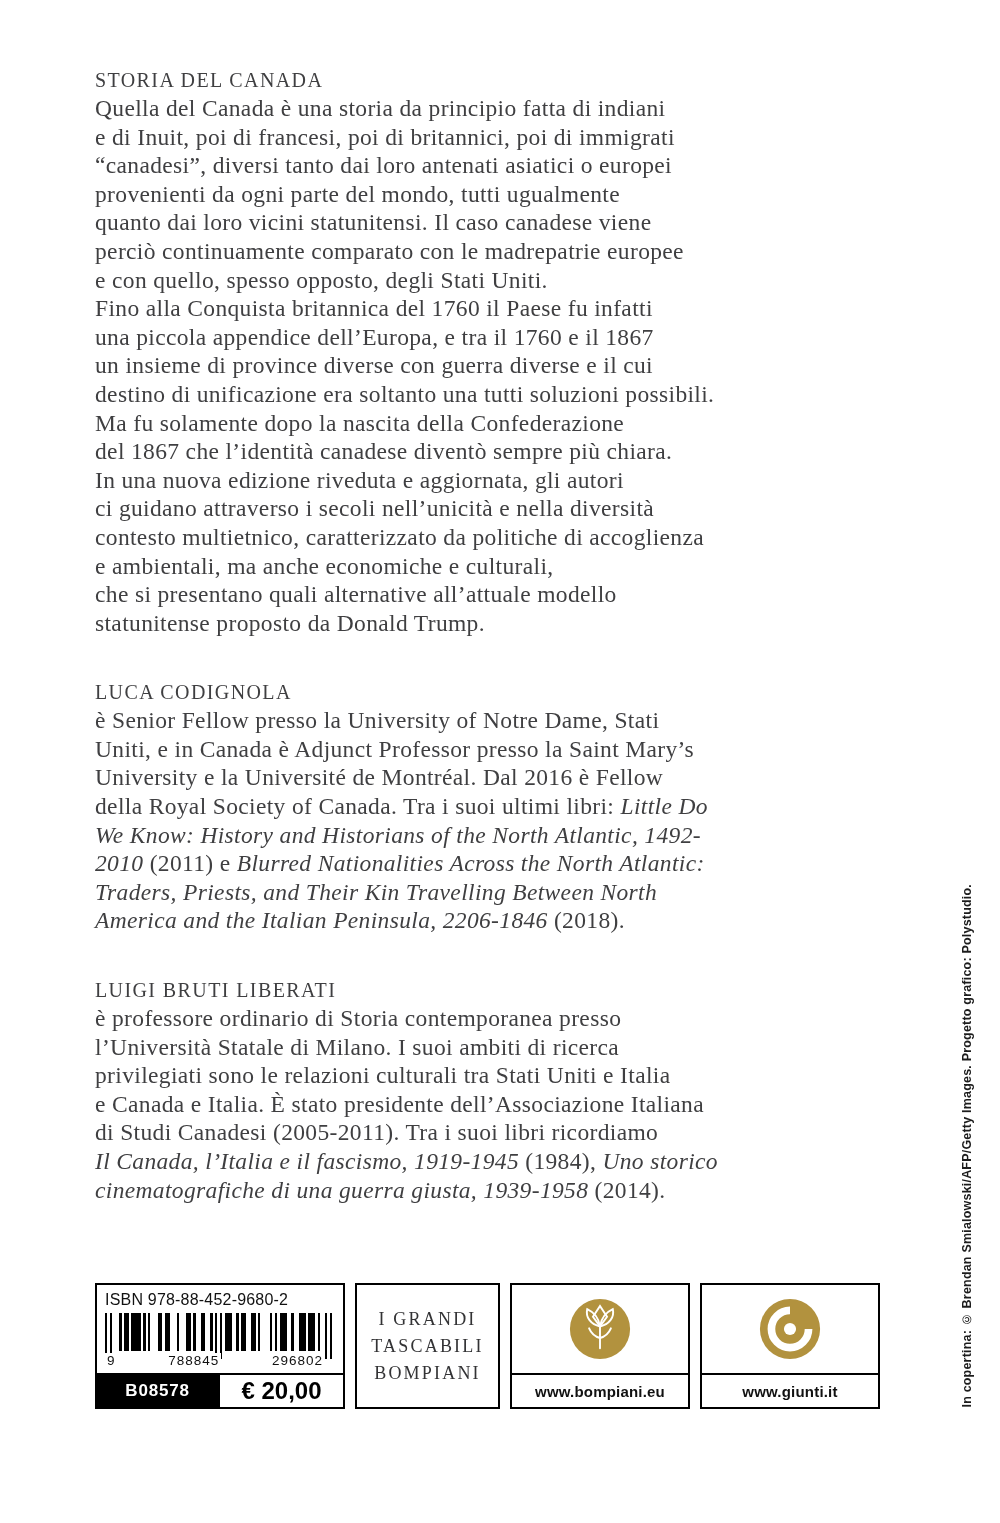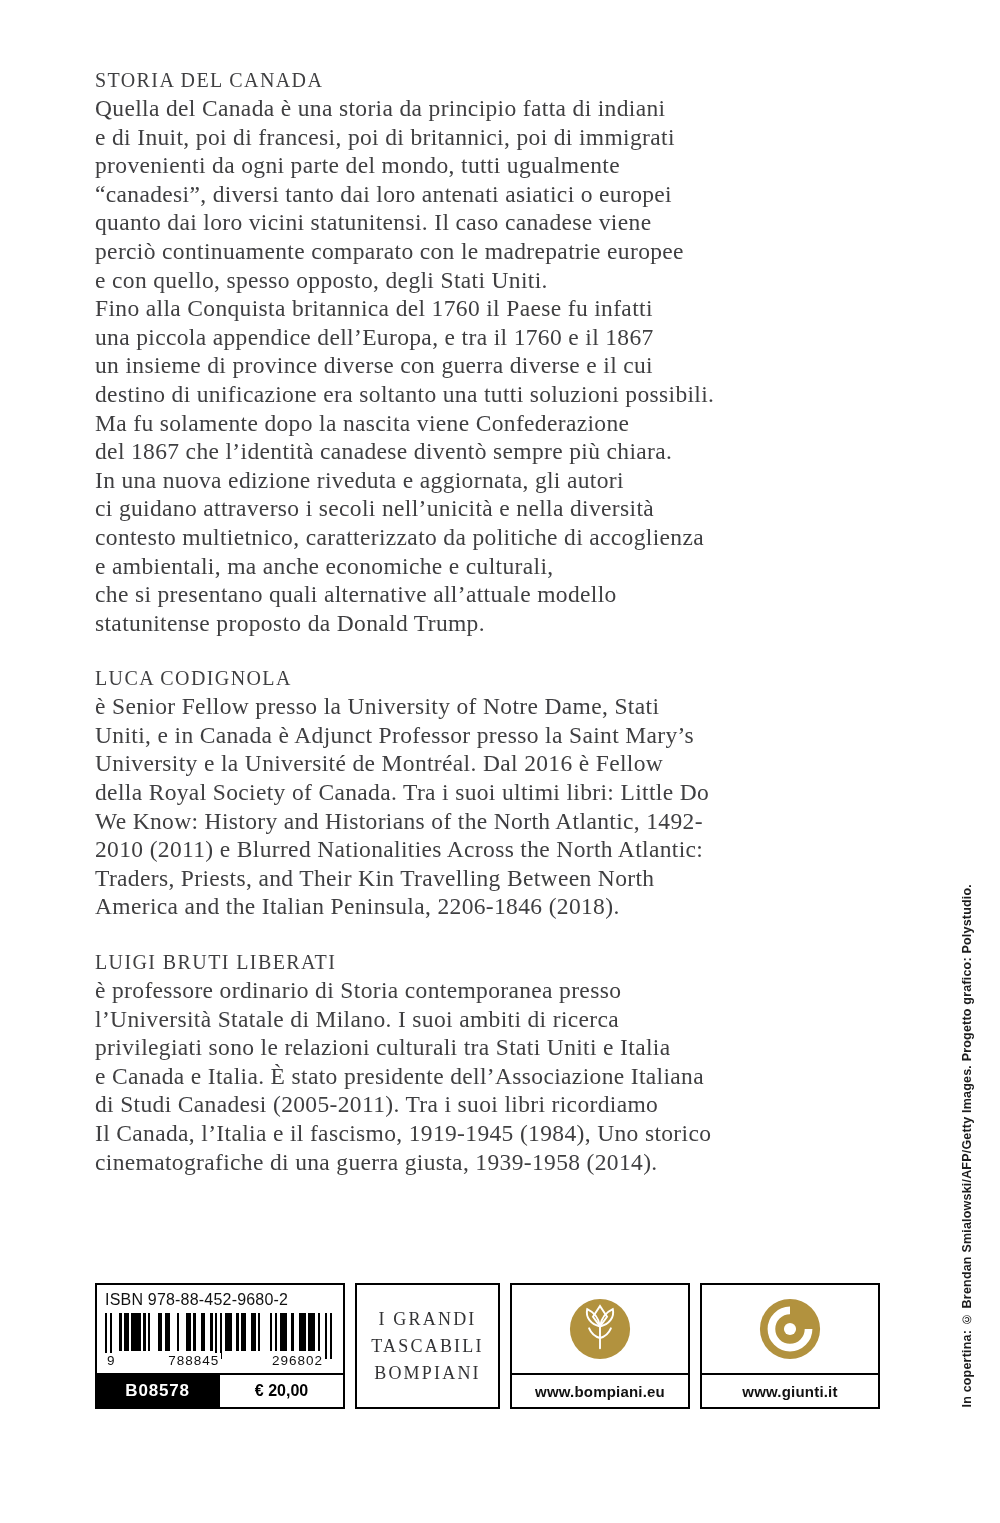--- a/index.html
+++ b/index.html
@@ -7,29 +7,29 @@
   body {
     width:1000px; height:1523px; position:relative; overflow:hidden;
     font-family:"Liberation Serif", serif;
     color:var(--text, #3f3f41);
   }
   .content {
     position:absolute; left:95px; top:66px; width:780px;
   }
   .heading {
     font-size:20px; letter-spacing:1.4px; line-height:28px;
-    margin-top:27px; color:var(--text);
+    margin-top:41px; color:var(--text);
   }
   .heading:first-child { margin-top:0; }
   .para {
     font-size:23.5px; line-height:28.6px; letter-spacing:0.35px;
     color:var(--text);
   }
   .para .line { white-space:nowrap; }
-  .it { }
+  .it { font-style:italic; }
 
   
   .footer {
     position:absolute; left:95px; top:1283px; width:785px; height:126px;
     display:flex; gap:10px; font-family:"Liberation Sans", sans-serif;
   }
   .isbn-col { width:250px; display:flex; flex-direction:column; }
   .isbn-box {
     border:2px solid #000; flex:1; padding:6px 8px 2px 8px;
     display:flex; flex-direction:column; background:#fff;
@@ -48,21 +48,21 @@
   .digits span { background:#fff; padding:0 2px; }
   .price-row { height:36px; display:flex; margin-top:-2px; }
   .code-badge {
     width:125px; background:#000; color:#fff; font-weight:bold;
     font-size:17px; display:flex; align-items:center; justify-content:center;
     letter-spacing:0.8px;
   }
   .price-cell {
     flex:1; border:2px solid #000; border-left:none;
     display:flex; align-items:center; justify-content:center;
-    font-weight:bold; font-size:16px; color:#000;
+    font-weight:bold; font-size:24px; color:#000;
   }
   .brand-box {
     width:145px; border:2px solid #000;
     display:flex; flex-direction:column; align-items:center; justify-content:center;
     font-family:"Liberation Serif", serif; font-size:18px; letter-spacing:2.2px;
     line-height:27px; color:#333335; text-align:center; background:#fff;
   }
   .logo-box { width:180px; border:2px solid #000; display:flex; flex-direction:column; background:#fff; }
   .logo-area { flex:1; display:flex; align-items:center; justify-content:center; color:var(--gold,#b2923e); }
   .logo-area svg { width:64px; height:64px; display:block; }
@@ -79,30 +79,30 @@
   }
 </style>
 </head>
 <body>
 
 <div class="content">
     <div class="heading">STORIA DEL CANADA</div>
     <div class="para">
       <div class="line"><span>Quella del Canada è una storia da principio fatta di indiani</span></div>
       <div class="line"><span>e di Inuit, poi di francesi, poi di britannici, poi di immigrati</span></div>
+      <div class="line"><span>“canadesi”, diversi tanto dai loro antenati asiatici o europei</span></div>
       <div class="line"><span>provenienti da ogni parte del mondo, tutti ugualmente</span></div>
-      <div class="line"><span>“canadesi”, diversi tanto dai loro antenati asiatici o europei</span></div>
       <div class="line"><span>quanto dai loro vicini statunitensi. Il caso canadese viene</span></div>
       <div class="line"><span>perciò continuamente comparato con le madrepatrie europee</span></div>
       <div class="line"><span>e con quello, spesso opposto, degli Stati Uniti.</span></div>
       <div class="line"><span>Fino alla Conquista britannica del 1760 il Paese fu infatti</span></div>
       <div class="line"><span>una piccola appendice dell’Europa, e tra il 1760 e il 1867</span></div>
       <div class="line"><span>un insieme di province diverse con guerra diverse e il cui</span></div>
       <div class="line"><span>destino di unificazione era soltanto una tutti soluzioni possibili.</span></div>
-      <div class="line"><span>Ma fu solamente dopo la nascita viene Confederazione</span></div>
+      <div class="line"><span>Ma fu solamente dopo la nascita della Confederazione</span></div>
       <div class="line"><span>del 1867 che l’identità canadese diventò sempre più chiara.</span></div>
       <div class="line"><span>In una nuova edizione riveduta e aggiornata, gli autori</span></div>
       <div class="line"><span>ci guidano attraverso i secoli nell’unicità e nella diversità</span></div>
       <div class="line"><span>contesto multietnico, caratterizzato da politiche di accoglienza</span></div>
       <div class="line"><span>e ambientali, ma anche economiche e culturali,</span></div>
       <div class="line"><span>che si presentano quali alternative all’attuale modello</span></div>
       <div class="line"><span>statunitense proposto da Donald Trump.</span></div>
     </div>
     <div class="heading">LUCA CODIGNOLA</div>
     <div class="para">

